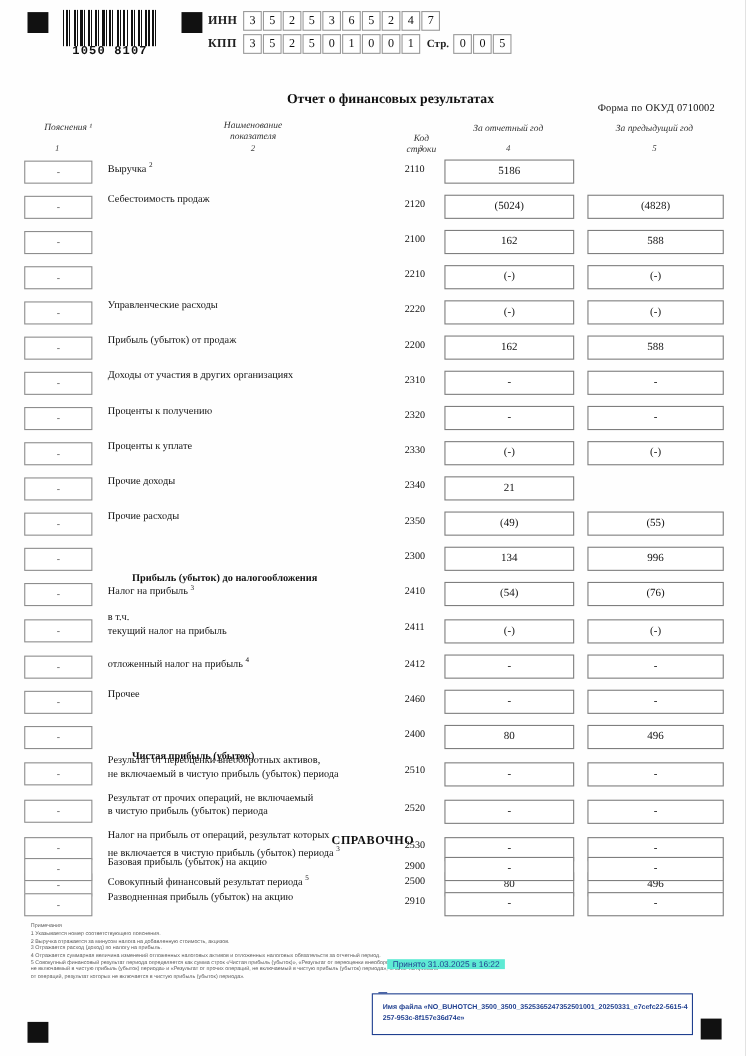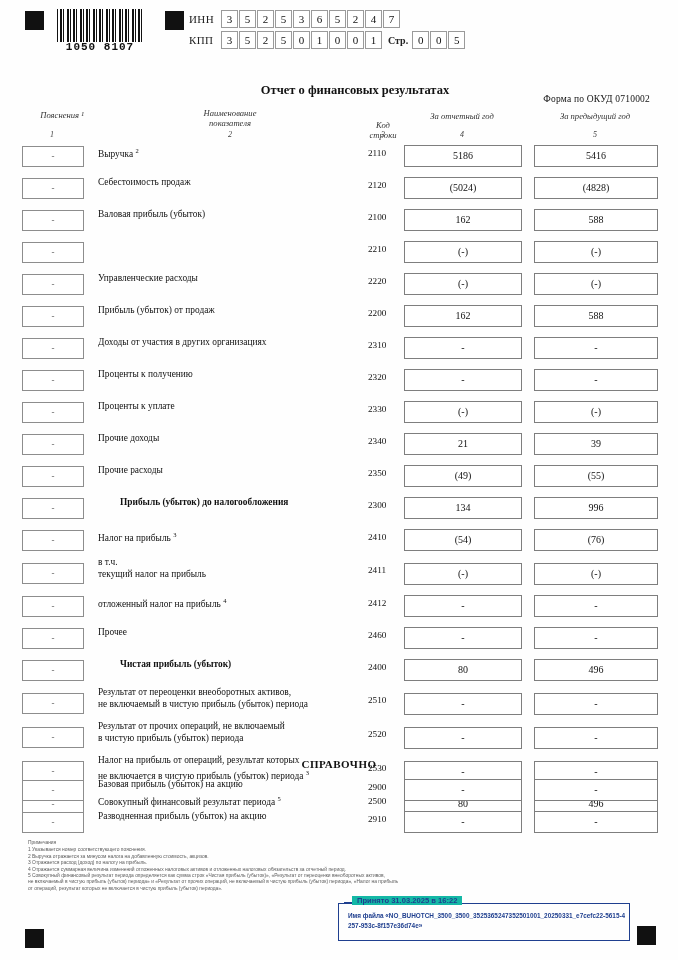--- a/index.html
+++ b/index.html
@@ -26,21 +26,21 @@
       #111 6px,#111 7px,#fff 7px,#fff 10px,
       #111 10px,#111 12px,#fff 12px,#fff 13px);
   }
   .barcode-num{position:absolute;left:52px;top:41px;width:96px;text-align:center;
     font-family:Liberation Mono, monospace;font-size:11px;font-weight:bold;
     letter-spacing:1px;color:#111;}
 
   
   .idblock{position:absolute;left:189px;top:11px;}
   .idrow{display:flex;align-items:center;margin-bottom:5px;height:16px;}
-  .idlabel{font-family:"Liberation Serif",serif;font-size:11px;font-weight:normal;
+  .idlabel{font-family:"Liberation Serif",serif;font-size:11px;font-weight:bold;
     color:#222;width:32px;letter-spacing:0.4px;}
   .cells{display:flex;}
   .cell{width:15px;height:16px;border:1px solid #9a9a9a;margin-right:1px;
     text-align:center;line-height:16px;font-size:11px;font-family:"Liberation Serif",serif;
     color:#111;background:#fff;}
   .strlabel{font-size:10px;font-weight:bold;margin:0 4px 0 5px;color:#222;}
 
   
   .okud{position:absolute;right:28px;top:66px;font-size:9.5px;font-weight:normal;
     color:#111;font-family:"Liberation Serif",serif;letter-spacing:0.2px;margin-top:28px;}
@@ -58,21 +58,21 @@
   
   .rows{position:absolute;left:0;top:142px;width:678px;}
   .row{position:relative;height:32px;}
   .row.tall{height:34px;}
   .expl-box{position:absolute;left:22px;top:4px;width:60px;height:19px;
     border:1px solid #8d8d8d;background:#fff;
     text-align:center;line-height:18px;font-size:9px;color:#555;}
   .label{position:absolute;left:98px;top:3px;width:262px;font-size:9.4px;color:#111;
     line-height:11.5px;}
   .label.bold{font-weight:bold;}
-  .label.indent{text-indent:22px;}
+  .label.indent{text-indent:22px;margin-top:24px;}
   .label sup{font-size:6.5px;vertical-align:super;}
   .code{position:absolute;left:368px;top:6px;width:30px;
     font-size:9.2px;color:#111;}
   .val{position:absolute;top:3px;height:20px;border:1px solid #7e7e7e;background:#fff;
     text-align:center;line-height:19px;font-size:10px;color:#111;}
   .v1{left:404px;width:116px;}
   .v2{left:534px;width:122px;}
   .row.two .label{top:-1px;}
   .row.two .code{top:7px;}
   .row.two .val{top:5px;}
@@ -85,23 +85,23 @@
   
   .notes{position:absolute;left:28px;top:840px;width:620px;
     font-family:"Liberation Sans",sans-serif;font-size:4.9px;color:#5b5b5b;
     line-height:6.4px;}
   .notes .nhead{margin-bottom:1px;}
   .notes div{white-space:nowrap;}
 
   
   .stamp{position:absolute;left:338px;top:903px;width:292px;height:38px;
     border:1.6px solid #1f3f8f;box-sizing:border-box;}
-  .stamp-title{position:absolute;left:352px;top:896px;background:#14b8a6;
+  .stamp-title{position:absolute;left:352px;top:872px;background:#5eead4;
     padding:0 5px;font-family:"Liberation Sans",sans-serif;font-size:7.6px;
-    font-weight:bold;color:#1f3f8f;white-space:nowrap;}
+    font-weight:normal;color:#1f3f8f;white-space:nowrap;}
   .stamp-dash{position:absolute;left:344px;top:902px;width:8px;height:0;
     border-top:1.6px solid #1f3f8f;}
   .stamp-body{position:absolute;left:348px;top:911px;width:278px;
     font-family:"Liberation Sans",sans-serif;font-size:6.4px;color:#1f3f8f;
     font-weight:bold;line-height:9.5px;word-break:break-all;}
 </style>
 </head>
 <body>
 
 <div class="page">
@@ -172,32 +172,30 @@
     <div class="ch-num" style="left:404px;top:26px;width:116px;">4</div>
     <div class="ch-num" style="left:534px;top:26px;width:122px;">5</div>
   </div>
 
   <div class="rows" id="rows-main">
       <div class="row">
         <div class="expl-box">-</div>
         <div class="label">Выручка <sup>2</sup></div>
         <div class="code">2110</div>
         <div class="val v1">5186</div>
-        <div class="val v2">5416</div>
       </div>
       <div class="row">
         <div class="expl-box">-</div>
         <div class="label">Себестоимость продаж</div>
         <div class="code">2120</div>
         <div class="val v1">(5024)</div>
         <div class="val v2">(4828)</div>
       </div>
       <div class="row">
         <div class="expl-box">-</div>
-        <div class="label">Валовая прибыль (убыток)</div>
         <div class="code">2100</div>
         <div class="val v1">162</div>
         <div class="val v2">588</div>
       </div>
       <div class="row">
         <div class="expl-box">-</div>
         <div class="code">2210</div>
         <div class="val v1">(-)</div>
         <div class="val v2">(-)</div>
       </div>
@@ -234,21 +232,20 @@
         <div class="label">Проценты к уплате</div>
         <div class="code">2330</div>
         <div class="val v1">(-)</div>
         <div class="val v2">(-)</div>
       </div>
       <div class="row">
         <div class="expl-box">-</div>
         <div class="label">Прочие доходы</div>
         <div class="code">2340</div>
         <div class="val v1">21</div>
-        <div class="val v2">39</div>
       </div>
       <div class="row">
         <div class="expl-box">-</div>
         <div class="label">Прочие расходы</div>
         <div class="code">2350</div>
         <div class="val v1">(49)</div>
         <div class="val v2">(55)</div>
       </div>
       <div class="row">
         <div class="expl-box">-</div>

